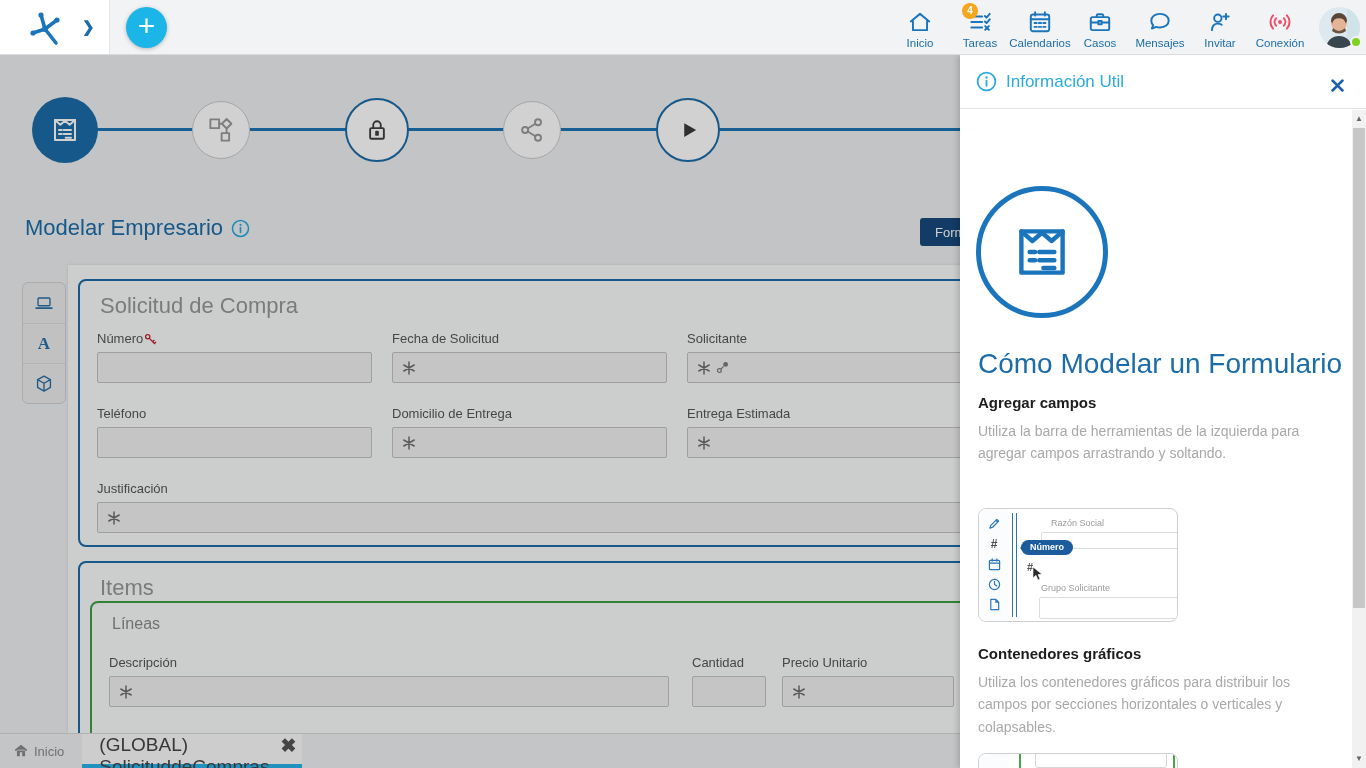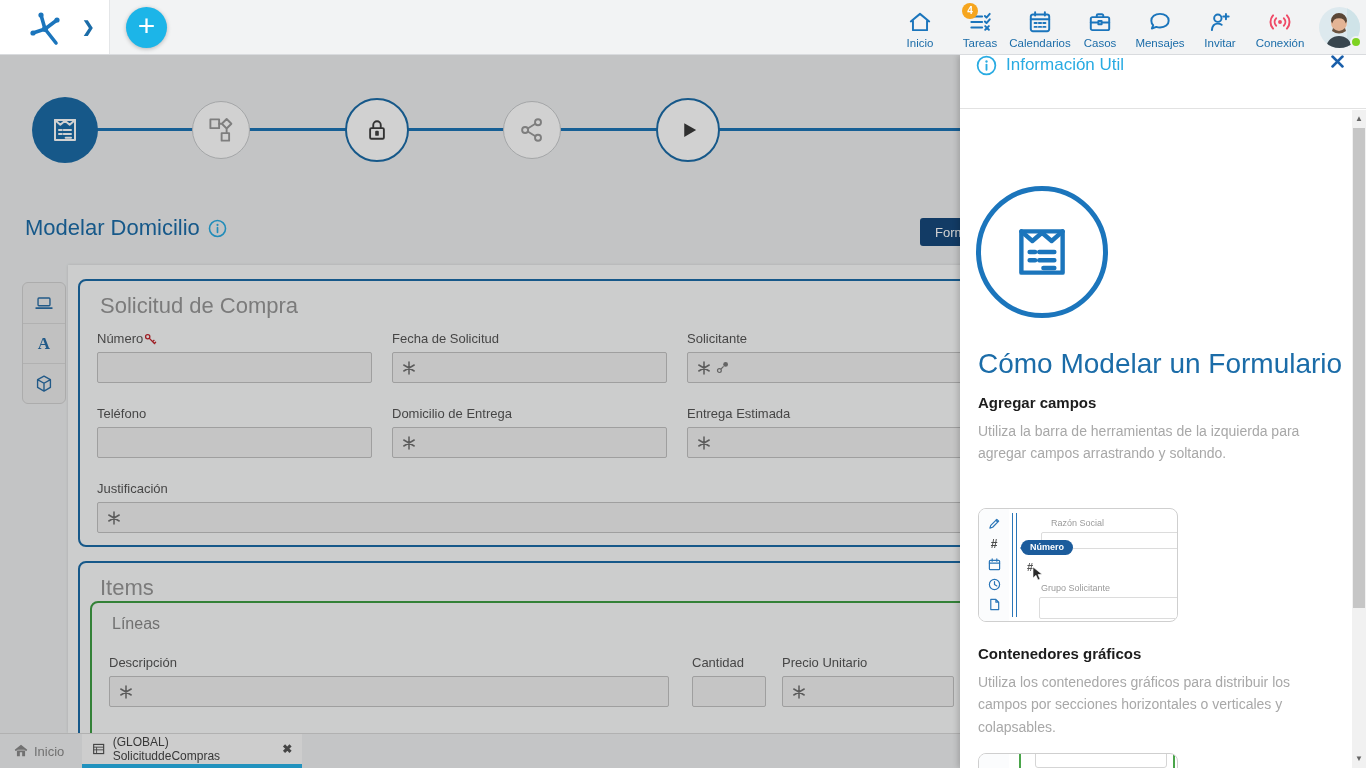--- a/index.html
+++ b/index.html
@@ -69,27 +69,27 @@
   .fld .flabel { font-size:13px; color:#565656; display:flex; align-items:flex-start; gap:1px; }
   .finput { margin-top:6px; background:#f1f1f1; border:1px solid #c2c2c2; border-radius:2px;
             height:31px; display:flex; align-items:center; padding-left:9px; gap:5px; }
 
   
   .tabbar { position:absolute; left:0; top:678px; width:1366px; height:35px; background:#f0f1f2;
             border-top:1px solid #d8d8d8; z-index:3; display:flex; align-items:stretch; }
   .tab-home { display:flex; align-items:center; gap:6px; padding:0 18px 0 14px; color:#8a8a8a;
               font-size:13px; cursor:pointer; }
   .tab-active { width:220px; background:#fbfbfb; border-bottom:4px solid #29b2e8; display:flex;
-                align-items:center; gap:7px; padding:0 10px; font-size:12px; color:#454545; cursor:pointer; }
+                align-items:flex-start; gap:7px; padding:0 10px; font-size:19px; color:#454545; cursor:pointer; }
   .tab-close { font-weight:bold; color:#555; margin-left:4px; cursor:pointer; }
 
   
   .help-panel { position:absolute; right:0; top:0; width:406px; height:713px; background:#fff;
                 z-index:60; box-shadow:-2px 0 6px rgba(0,0,0,.18); }
-  .hp-header { height:54px; border-bottom:1px solid #e2e2e2; display:flex; align-items:flex-start;
+  .hp-header { height:54px; border-bottom:1px solid #e2e2e2; display:flex; align-items:flex-end;
                padding:0 22px 16px 16px; }
   .hp-title { color:#29abe2; font-size:17px; margin-left:9px; flex:1; }
   .hp-close { cursor:pointer; }
   .hp-body { position:absolute; left:0; top:55px; right:14px; bottom:0; padding-left:18px; }
   .big-circle { position:absolute; left:16px; top:76px; width:132px; height:132px; border-radius:50%;
                 border:5px solid #1b75bc; display:flex; align-items:center; justify-content:center; }
   .hp-heading { position:absolute; left:18px; top:238px; font-size:28px; color:#1b6ca8; }
   .hp-sec-title { position:absolute; left:18px; font-size:15px; font-weight:bold; color:#1d1d1d; }
   .hp-sec-text  { position:absolute; left:18px; width:354px; font-size:14px; color:#a8a8a8; line-height:1.6; }
 
@@ -240,21 +240,21 @@
         <path d="M8.6 10.8 L14.7 7 M8.6 13.2 L14.7 17"></path>
       </svg>
   </div>
   <div class="step s5">
     <svg width="30" height="30" viewBox="0 0 24 24">
         <polygon points="9,6.5 18.5,12 9,17.5" fill="#3a3a3a"></polygon>
       </svg>
   </div>
 
   <div class="page-title">
-    <span>Modelar Domicilio</span>
+    <span>Modelar Empresario</span>
     <svg width="19" height="19" viewBox="0 0 18 18">
         <circle cx="9" cy="9" r="7.6" fill="none" stroke="#29abe2" stroke-width="1.5"></circle>
         <circle cx="9" cy="5.6" r="1" fill="#29abe2"></circle>
         <path d="M9 8.2 V12.6" stroke="#29abe2" stroke-width="1.6" stroke-linecap="round"></path>
       </svg>
   </div>
   <button class="btn-form">Formulario</button>
 
   <div class="side-toolbar">
     <div class="tool-btn">

